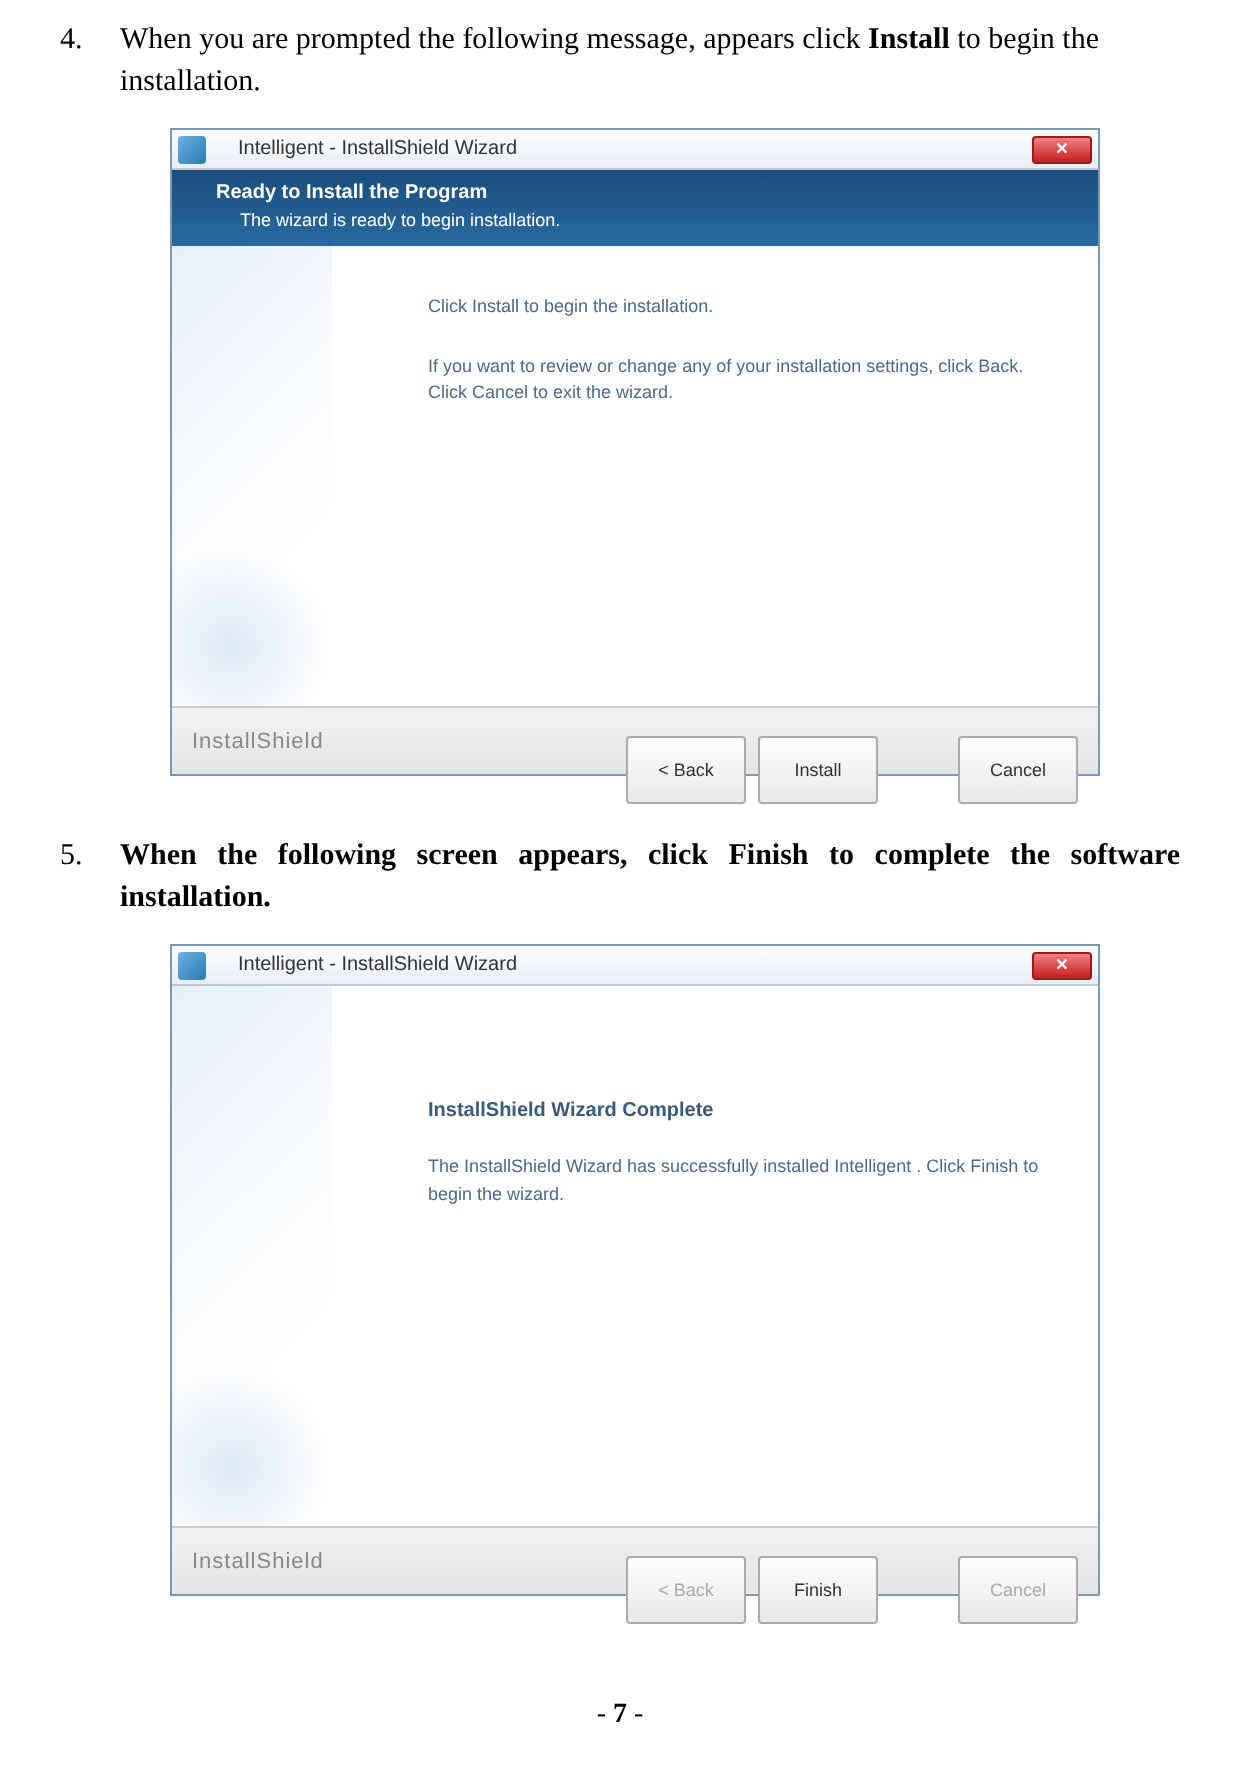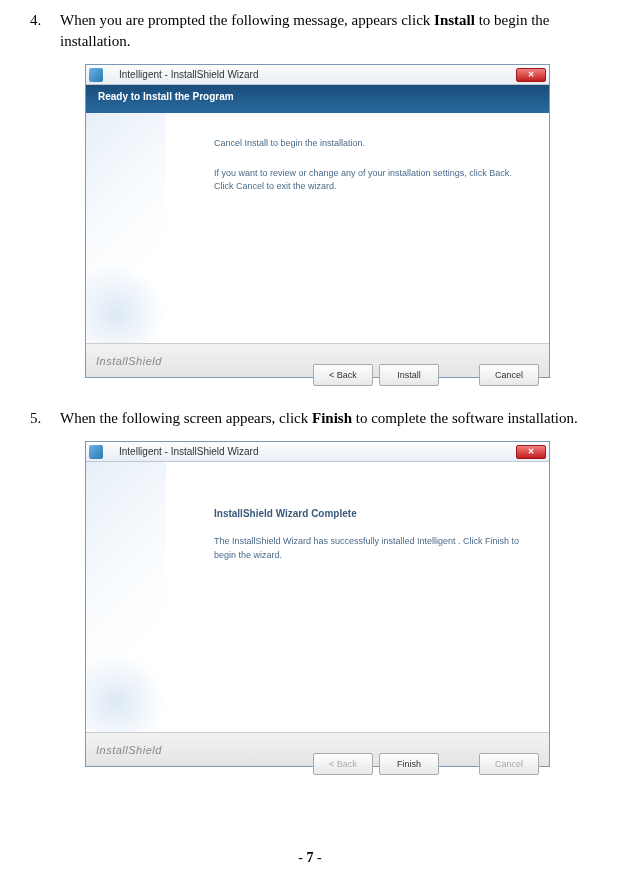--- a/index.html
+++ b/index.html
@@ -24,20 +24,21 @@
     }
     .step-num {
       width: 30px;
       flex-shrink: 0;
     }
     .step-text {
       flex: 1;
     }
     .step-text.justify {
       text-align: justify;
+      font-weight: bold;
     }
     .wizard-container {
       margin-left: 55px;
       margin-bottom: 30px;
     }
     .wizard {
       width: 465px;
       border: 1px solid #7a99b8;
       background: #f4f4f4;
       font-family: Tahoma, Arial, sans-serif;
@@ -73,21 +74,21 @@
       color: #fff;
       font-size: 8px;
       display: flex;
       align-items: center;
       justify-content: center;
       font-weight: bold;
     }
     .header-banner {
       background: linear-gradient(to bottom, #1a4d7a, #2a6aa0);
       color: #fff;
-      padding: 6px 10px 8px 12px;
+      padding: 6px 10px 8px 22px;
     }
     .header-title {
       font-weight: bold;
       font-size: 10px;
       margin-bottom: 3px;
     }
     .header-sub {
       font-size: 9px;
       padding-left: 12px;
     }
@@ -124,49 +125,48 @@
       font-size: 9px;
       line-height: 1.5;
     }
     .body-text-line2 {
       margin-top: 16px;
     }
     .body-area2 {
       height: 270px;
     }
     .body-area2 .body-text {
-      top: 44px;
+      top: 55px;
     }
     .body-area2 .body-title {
       font-weight: bold;
       font-size: 10px;
       color: #3a5a7a;
       margin-bottom: 14px;
     }
     .footer-bar {
       height: 34px;
       background: linear-gradient(to bottom, #f2f2f2, #e4e4e4);
       border-top: 1px solid #ccc;
       display: flex;
       align-items: center;
       padding: 0 10px;
     }
     .footer-brand {
       flex: 0 0 auto;
       font-size: 11px;
       color: #888;
-      font-style: italic;
       letter-spacing: 0.5px;
     }
     .footer-spacer {
       flex: 1;
     }
     .wbtn {
       min-width: 60px;
-      height: 22px;
+      height: 34px;
       background: linear-gradient(to bottom, #fefefe, #e8e8e8);
       border: 1px solid #aaa;
       border-radius: 2px;
       font-size: 9px;
       color: #333;
       display: inline-flex;
       align-items: center;
       justify-content: center;
       margin-left: 6px;
       padding: 0 6px;
@@ -205,25 +205,26 @@
   <div class="wizard">
     <div class="titlebar">
       <div class="titlebar-icon"></div>
       <div class="titlebar-text">Intelligent - InstallShield Wizard</div>
       <div class="close-btn">
         <span>✕</span>
       </div>
     </div>
     <div class="header-banner">
       <div class="header-title">Ready to Install the Program</div>
+      <div class="header-sub">The wizard is ready to begin installation.</div>
     </div>
     <div class="body-area">
       <div class="side-graphic"></div>
       <div class="body-text">
-        <div>Cancel Install to begin the installation.</div>
+        <div>Click Install to begin the installation.</div>
         <div class="body-text-line2">If you want to review or change any of your installation settings, click Back. Click Cancel to exit the wizard.</div>
       </div>
     </div>
     <div class="footer-bar">
       <div class="footer-brand">InstallShield</div>
       <div class="footer-spacer"></div>
       <div class="wbtn">&lt; Back</div>
       <div class="wbtn">Install</div>
       <div class="wbtn cancel">Cancel</div>
     </div>

